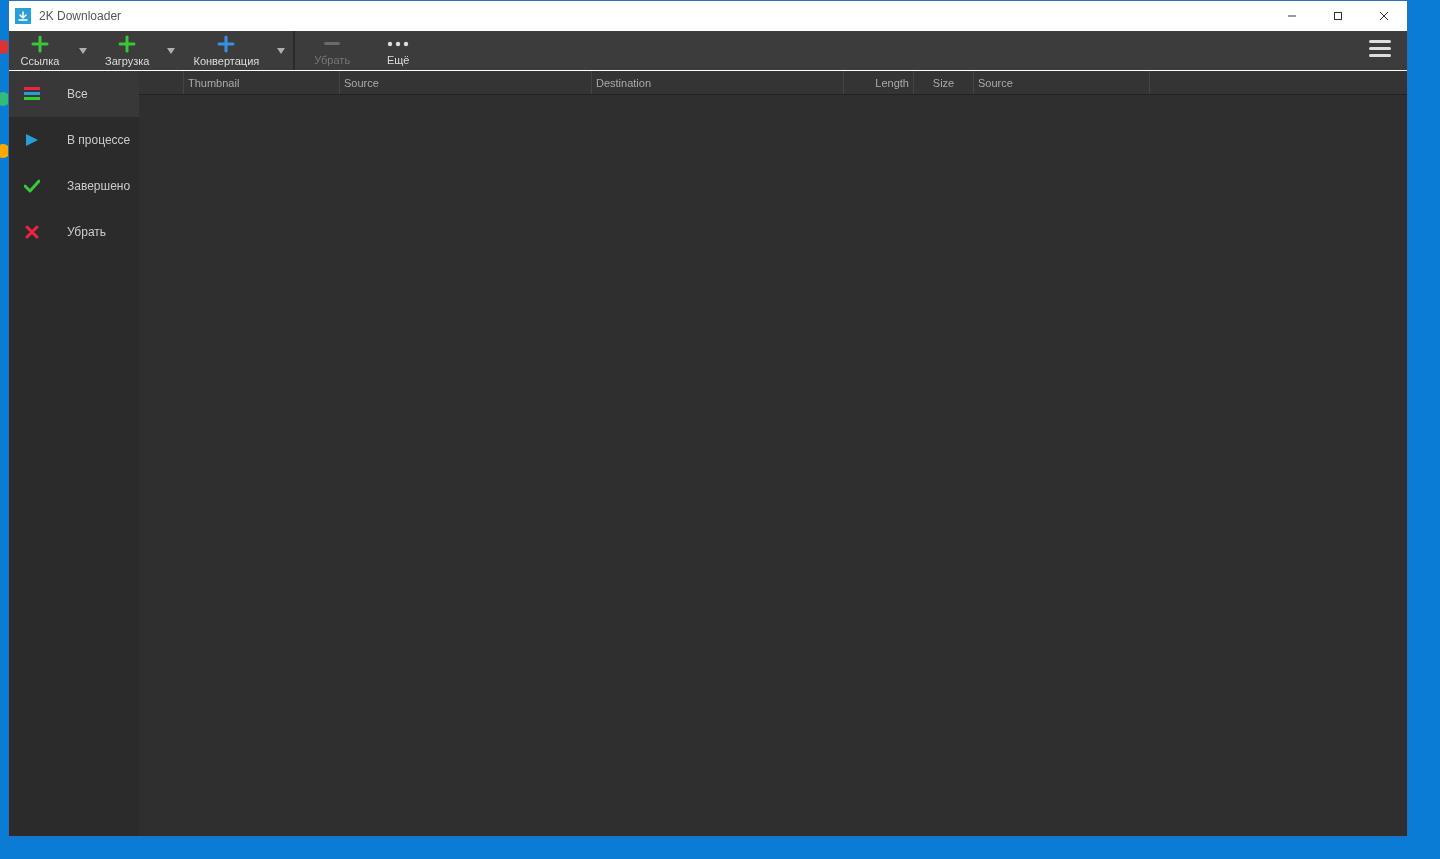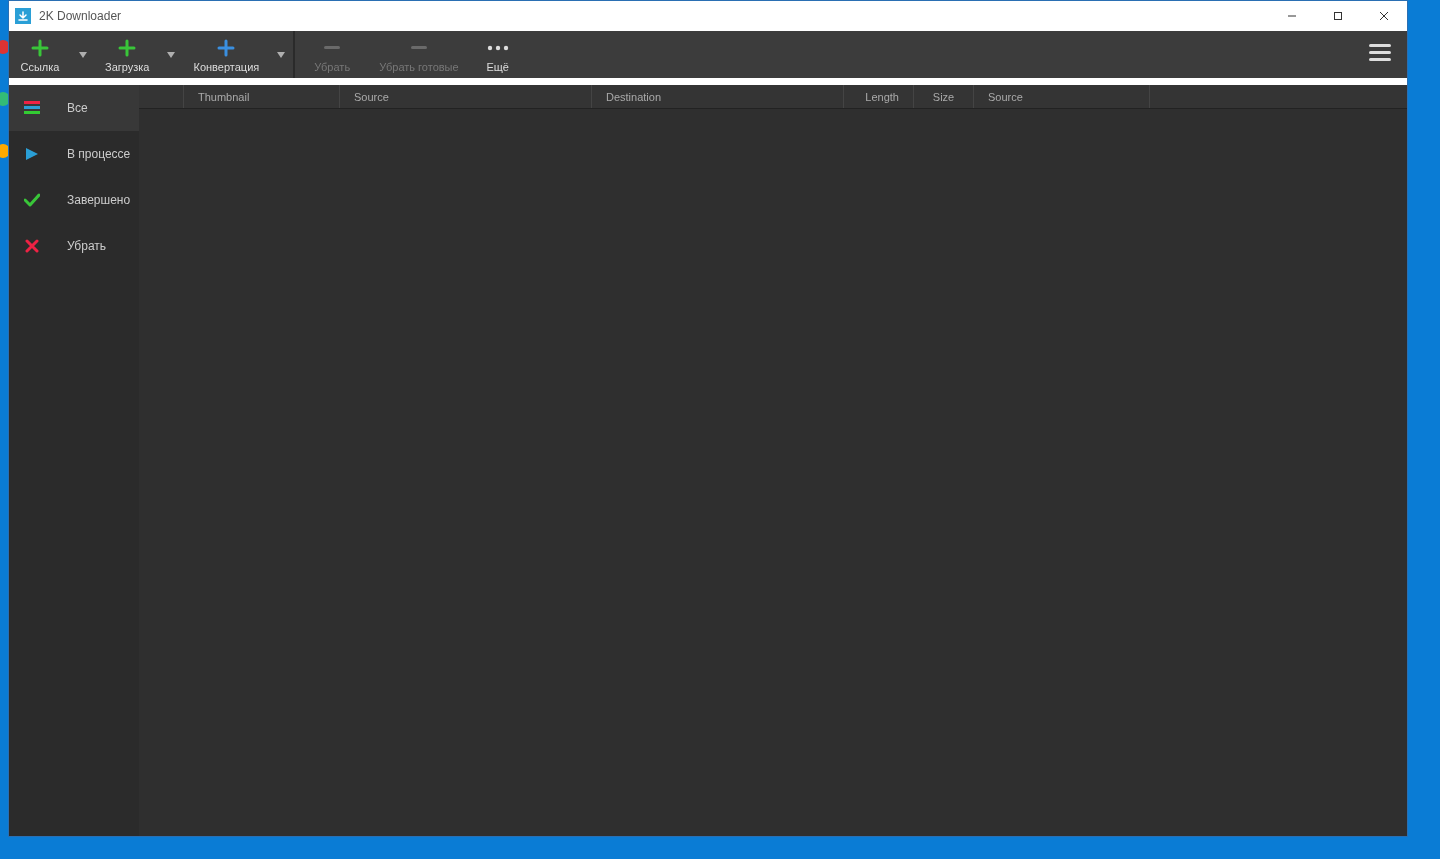--- a/index.html
+++ b/index.html
@@ -70,23 +70,23 @@
     width: 46px;
     height: 30px;
     display: flex;
     align-items: center;
     justify-content: center;
     color: #444;
   }
 
   
   .toolbar {
-    height: 54px;
+    height: 40px;
     background: #3c3c3c;
-    border-bottom: 7px solid #ffffff;
+    border-bottom: 1px solid #ffffff;
     display: flex;
     align-items: stretch;
   }
   .tool-group {
     display: flex;
     align-items: stretch;
   }
   .tool-btn {
     display: flex;
     flex-direction: column;
@@ -172,21 +172,21 @@
     display:flex;
     color:#aaa;
     font-size:11px;
     align-items:center;
   }
   .col {
     border-left:1px solid #444;
     height:100%;
     display:flex;
     align-items:center;
-    padding:0 14px;
+    padding:0 4px;
     overflow:hidden;
     white-space:nowrap;
   }
   .col.first { border-left:none; width:44px; padding:0; }
   .grid-body {
     flex:1;
     background:#2f2f2f;
   }
 
   
@@ -302,28 +302,20 @@
 
     <div class="tool-group">
       <div class="tool-btn disabled" style="min-width:74px">
         <span class="icn">
           <svg width="16" height="6" viewBox="0 0 16 6">
               <rect x="0" y="1" width="16" height="3" rx="1.5" fill="#6a6a6a"></rect>
             </svg>
         </span>
         <span>Убрать</span>
       </div>
-      <div class="tool-btn disabled" style="min-width:96px">
-        <span class="icn">
-          <svg width="16" height="6" viewBox="0 0 16 6">
-              <rect x="0" y="1" width="16" height="3" rx="1.5" fill="#6a6a6a"></rect>
-            </svg>
-        </span>
-        <span>Убрать готовые</span>
-      </div>
       <div class="tool-btn" style="min-width:58px">
         <span class="icn">
           <svg width="22" height="6" viewBox="0 0 22 6">
               <circle cx="3" cy="3" r="2.2" fill="#ddd"></circle>
               <circle cx="11" cy="3" r="2.2" fill="#ddd"></circle>
               <circle cx="19" cy="3" r="2.2" fill="#ddd"></circle>
             </svg>
         </span>
         <span>Ещё</span>
       </div>

